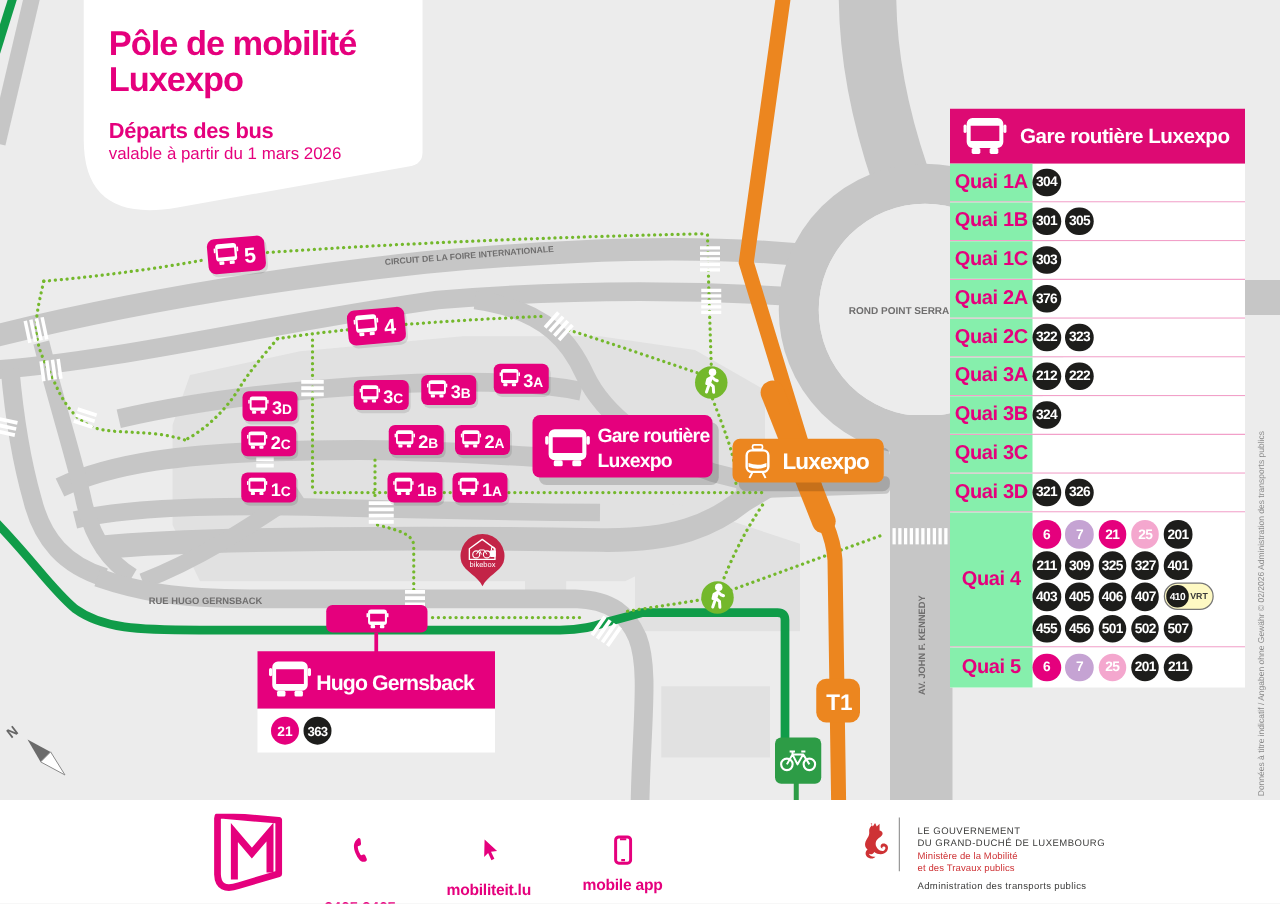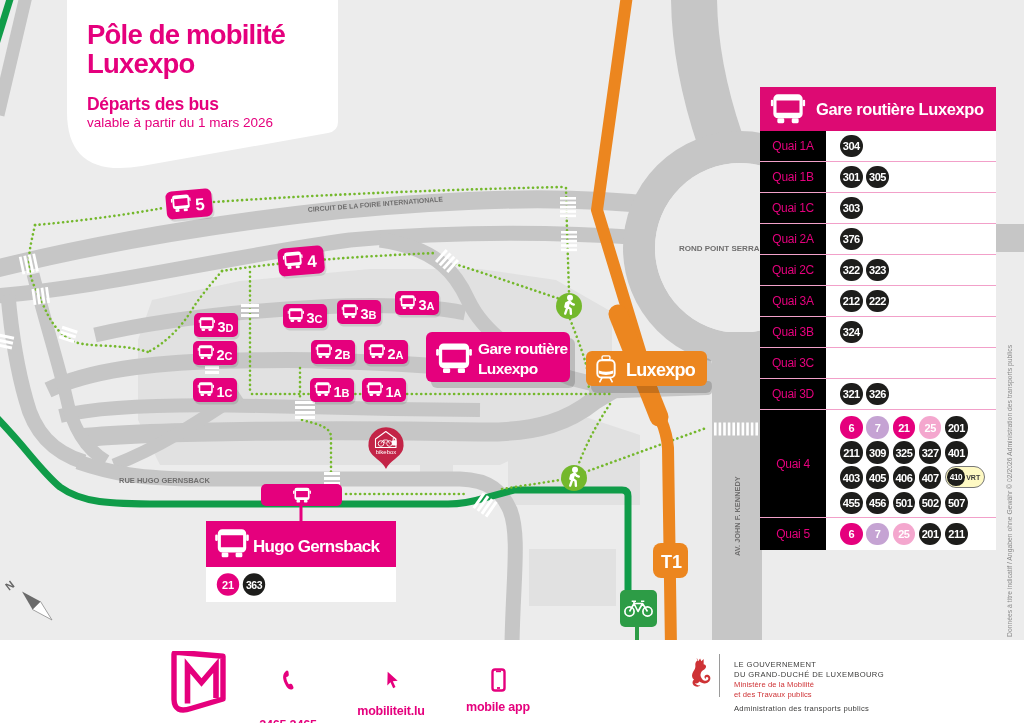--- a/index.html
+++ b/index.html
@@ -2,23 +2,23 @@
 <html><head>
 <meta charset="utf-8">
 <style>
 html,body{margin:0;padding:0;}
 body{width:1024px;height:723px;overflow:hidden;font-family:"Liberation Sans",sans-serif;background:#ECECEC;position:relative;}
 #stage{position:absolute;left:0;top:0;width:1024px;height:723px;}
 svg text{font-family:"Liberation Sans",sans-serif;}
 .tbl{position:absolute;left:760px;top:87px;width:236px;}
 .thead{height:44px;background:#DD0A73;display:flex;align-items:center;}
 .trow{display:flex;height:30px;border-bottom:1px solid #F2A0C9;background:#fff;}
-.tq{width:66px;background:#000000;display:flex;align-items:center;justify-content:center;
-    font-weight:normal;font-size:12px;color:#E5007D;flex:none;letter-spacing:-0.3px;}
-.tc{flex:1;display:flex;align-items:center;padding-left:14px;text-align:center;}
+.tq{width:66px;background:#86efac;display:flex;align-items:center;justify-content:center;
+    font-weight:bold;font-size:16px;color:#E5007D;flex:none;letter-spacing:-0.3px;}
+.tc{flex:1;display:flex;align-items:center;padding-left:0;text-align:center;}
 .b{width:22.5px;height:22.5px;border-radius:50%;background:#1D1D1B;color:#fff;font-weight:bold;
    font-size:11px;display:flex;align-items:center;justify-content:center;margin-right:3.8px;flex:none;letter-spacing:-0.5px;}
 .m{background:#E5007D;}
 .l{background:#C5A3D3;}
 .p{background:#F4A7CE;}
 .ftr{position:absolute;left:0;top:640px;width:1024px;height:83px;background:#fff;}
 .pk{color:#E5007D;font-weight:bold;font-size:12.5px;letter-spacing:-0.2px;}
 .sidetxt{position:absolute;left:1006px;top:637px;transform:rotate(-90deg);transform-origin:0 0;
   width:345px;font-size:6.8px;color:#8A8A8A;white-space:nowrap;}
 .dot{fill:none;stroke:#74B82C;stroke-width:2.6;stroke-dasharray:0.1 4.6;stroke-linecap:round;}

